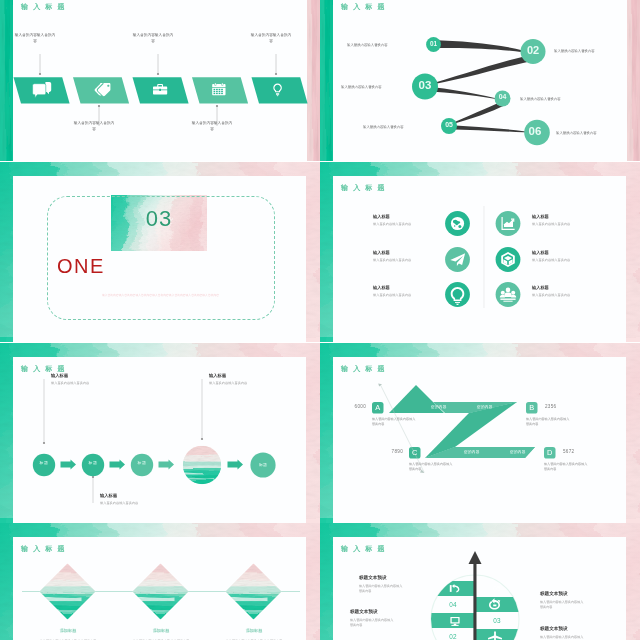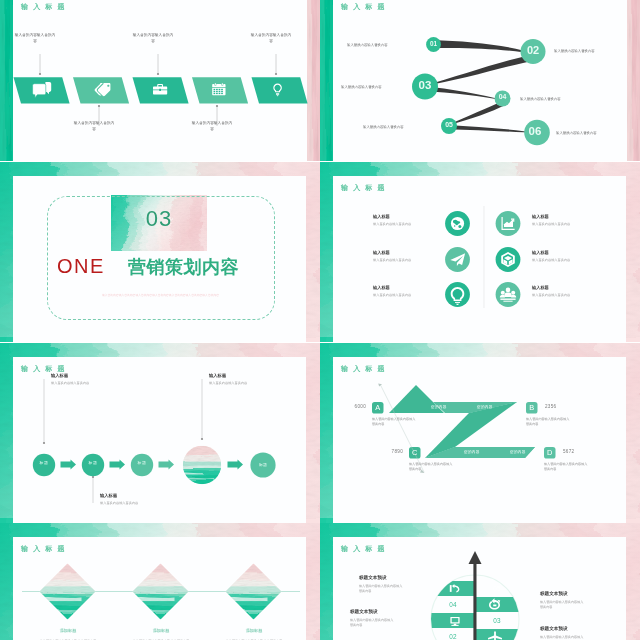--- a/index.html
+++ b/index.html
@@ -329,21 +329,20 @@
     <use href="#wcFull" x="0" y="0" width="320" height="180"></use>
     <rect x="13" y="14" width="293" height="166" fill="#fdfeff"></rect>
     <svg x="111" y="33" width="96" height="56" viewBox="8 10 290 140" preserveAspectRatio="none">
       <use href="#wcFull" x="0" y="0" width="320" height="180"></use>
     </svg>
   </svg>
   <div class="dashbox" style="left:47px;top:34px;width:226px;height:122px;border-radius:20px;"></div>
   <div style="position:absolute;left:111px;top:46px;width:96px;text-align:center;
               font-size:22px;color:#2f9c74;letter-spacing:1px;line-height:1;">03</div>
   <div style="position:absolute;left:57px;top:93px;font-size:20px;color:#b91c1c;letter-spacing:1.5px;">ONE</div>
-  <div style="position:absolute;left:128px;top:93px;font-size:18px;color:#2fae82;font-weight:bold;letter-spacing:0.5px;">营销策划内容</div>
   <div style="position:absolute;left:78px;top:131px;width:165px;font-size:2.7px;color:#f5cdd0;
               text-align:center;line-height:1.95;letter-spacing:0.1px;">输入替换内容输入替换内容输入替换内容输入替换内容输入替换内容输入替换内容输入替换内容</div>
 </div>
 
 <div class="slide" style="left:320px;top:162px;">
   <svg class="bgwrap" viewBox="0 0 320 180">
     <use href="#wcFull" x="0" y="0" width="320" height="180"></use>
     <rect x="13" y="14" width="293" height="166" fill="#fdfeff"></rect>
   </svg>
   <div class="stitle" style="left:21px;top:22px;">输 入 标 题</div>

